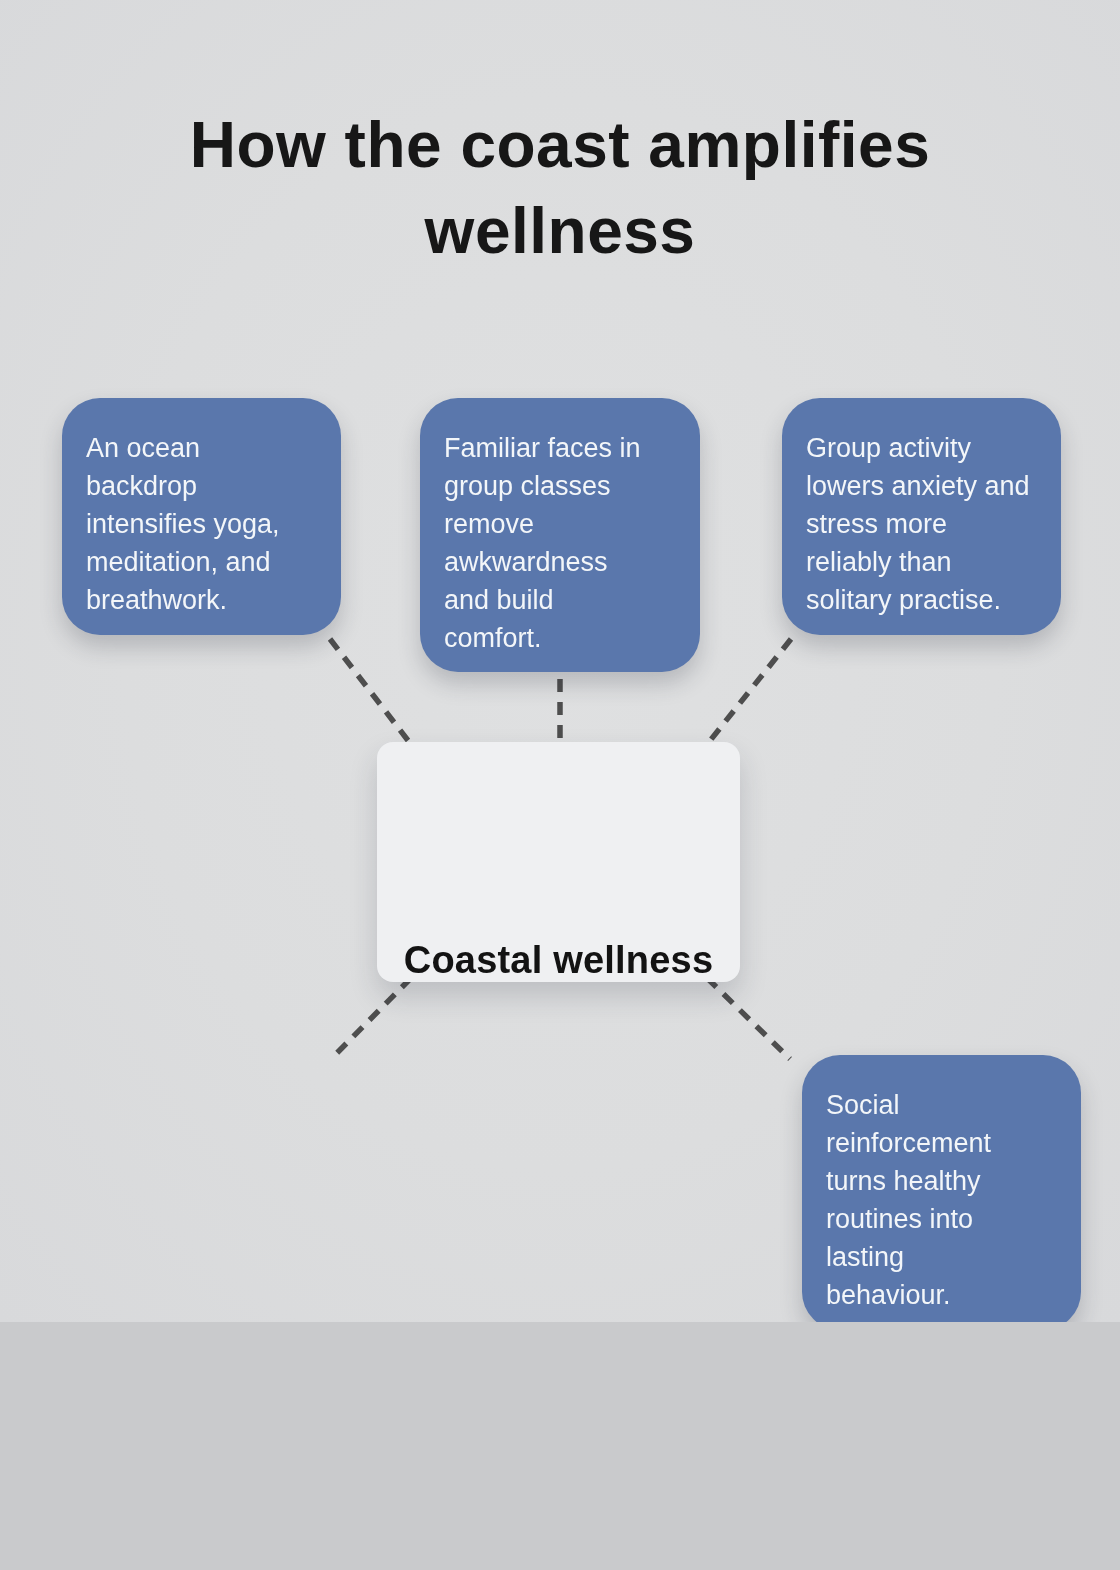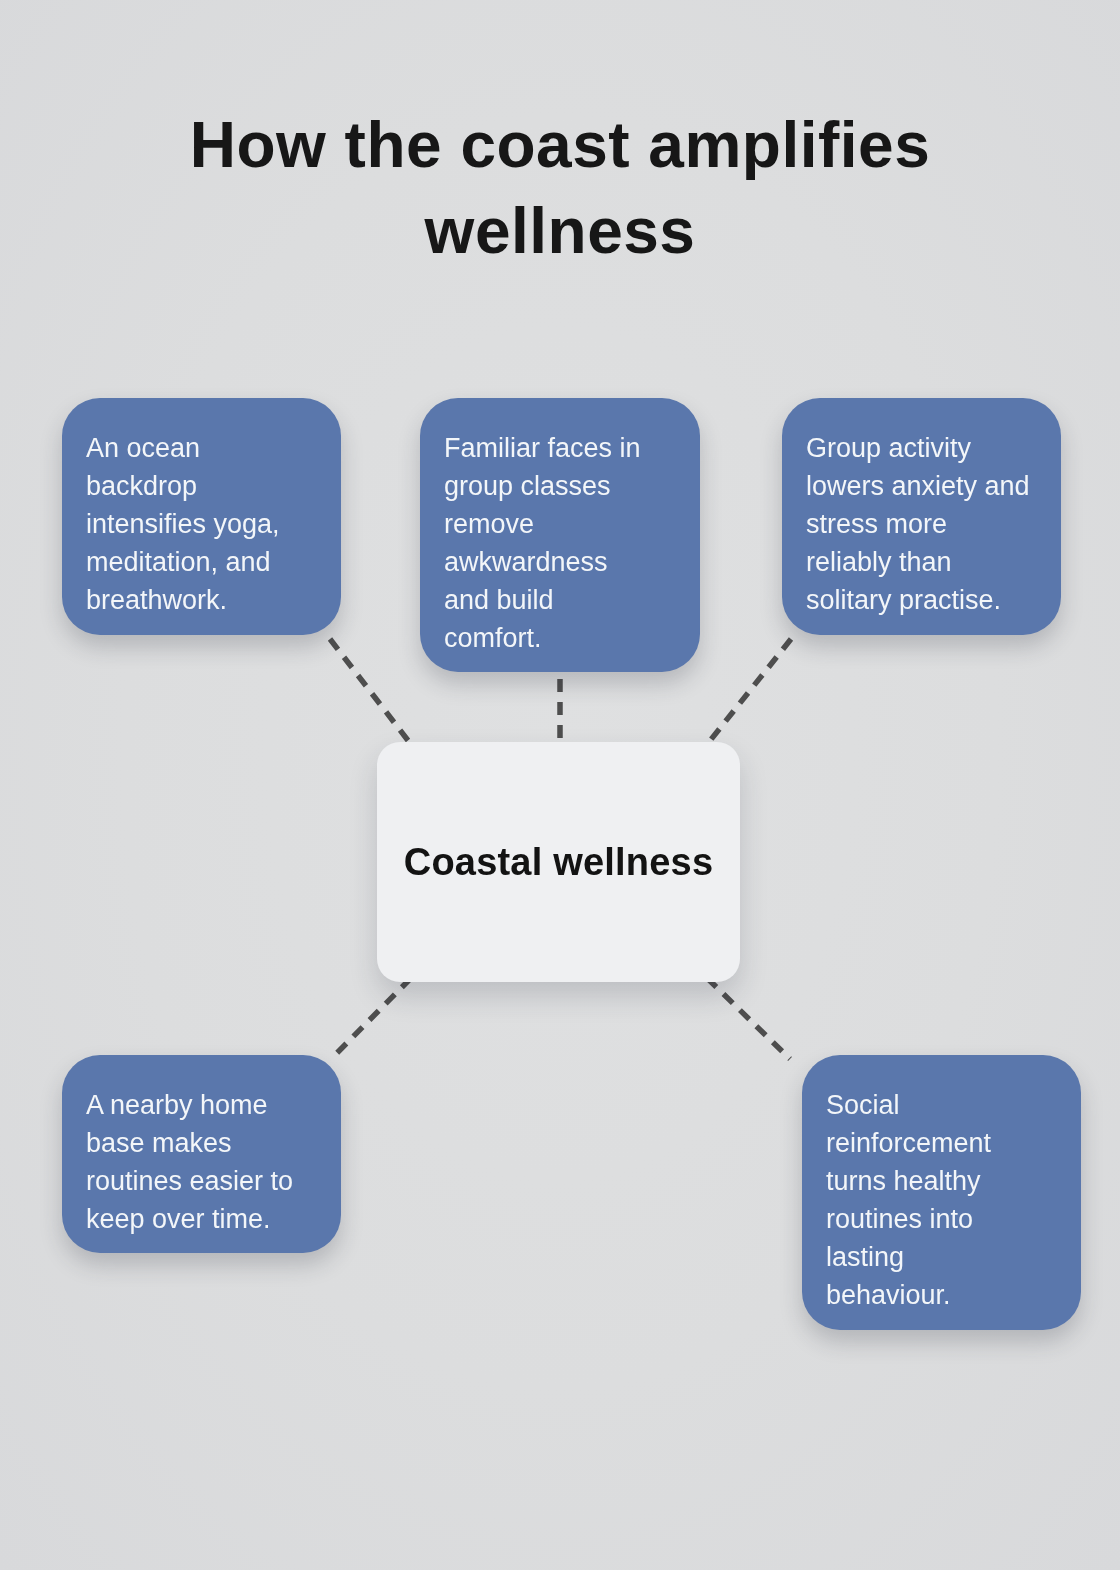--- a/index.html
+++ b/index.html
@@ -4,21 +4,21 @@
 <style>
   html, body {
     margin: 0;
     padding: 0;
     background: #c9cacc;
     font-family: "Liberation Sans", sans-serif;
   }
   .canvas {
     position: relative;
     width: 1120px;
-    height: 1570px;
+    height: 1322px;
     margin: 0 auto;
     overflow: hidden;
     background: radial-gradient(ellipse at 50% 48%, var(--background, #dfe0e1) 0%, #dcddde 55%, #d8d9db 100%);
   }
   .title {
     position: absolute;
     top: 102px;
     left: 60px;
     width: 1000px;
     margin: 0 auto;
@@ -64,24 +64,24 @@
   .node-bl { left: 62px;  top: 1055px; width: 279px; height: 198px; padding-right: 34px; }
   .node-br { left: 782px; top: 1055px; width: 279px; height: 275px; padding-right: 50px; margin-left: 20px; }
   .center-node {
     position: absolute;
     z-index: 2;
     left: 377px;
     top: 742px;
     width: 363px;
     height: 240px;
     background: var(--center-fill, #eff0f2);
-    border-radius: 23px;
+    border-radius: 16px;
     box-shadow: 0 14px 28px rgba(40, 45, 60, 0.18);
     display: flex;
-    align-items: center;
+    align-items: flex-end;
     justify-content: center;
   }
   .center-label {
     font-size: 38px;
     font-weight: 700;
     color: var(--center-text, #131313);
     letter-spacing: 0.2px;
   }
   .logo {
     position: absolute;
@@ -137,21 +137,20 @@
     <line x1="330" y1="639" x2="413" y2="747"></line>
     <line x1="560" y1="679" x2="560" y2="740"></line>
     <line x1="791" y1="639" x2="705" y2="747"></line>
     <line x1="411" y1="978" x2="331" y2="1059"></line>
     <line x1="707" y1="978" x2="790" y2="1059"></line>
   </svg>
 
   <div class="node node-tl">An ocean backdrop intensifies yoga, meditation, and breathwork.</div>
   <div class="node node-tm">Familiar faces in group classes remove awkwardness and build comfort.</div>
   <div class="node node-tr">Group activity lowers anxiety and stress more reliably than solitary practise.</div>
-  <div class="node node-bl">A nearby home base makes routines easier to keep over time.</div>
   <div class="node node-br">Social reinforcement turns healthy routines into lasting behaviour.</div>
 
   <div class="center-node">
     <div class="center-label">Coastal wellness</div>
   </div>
 
 
 </div>
 
 </body></html>

